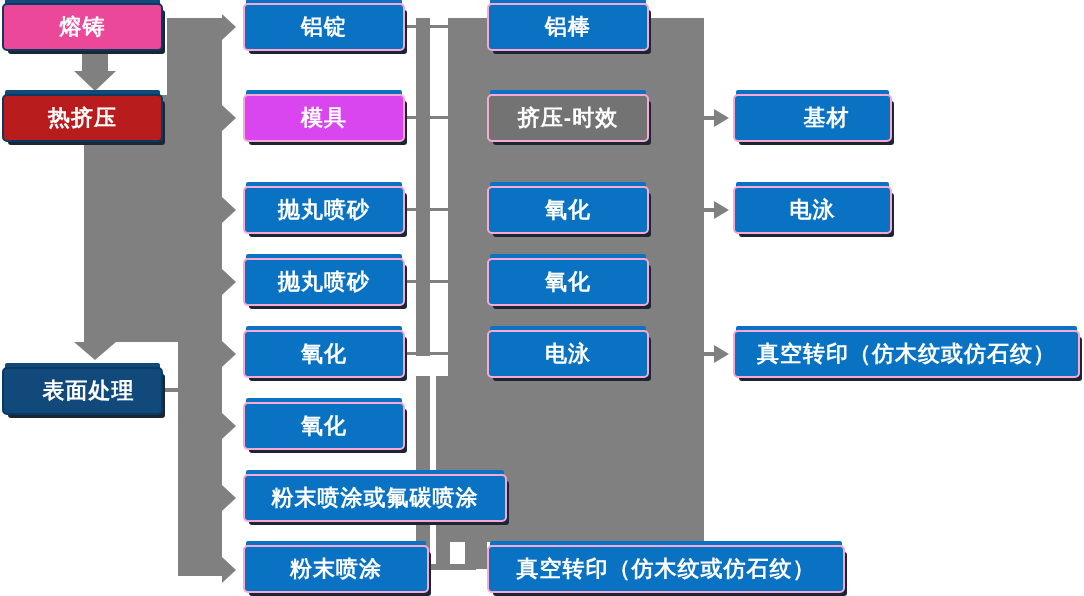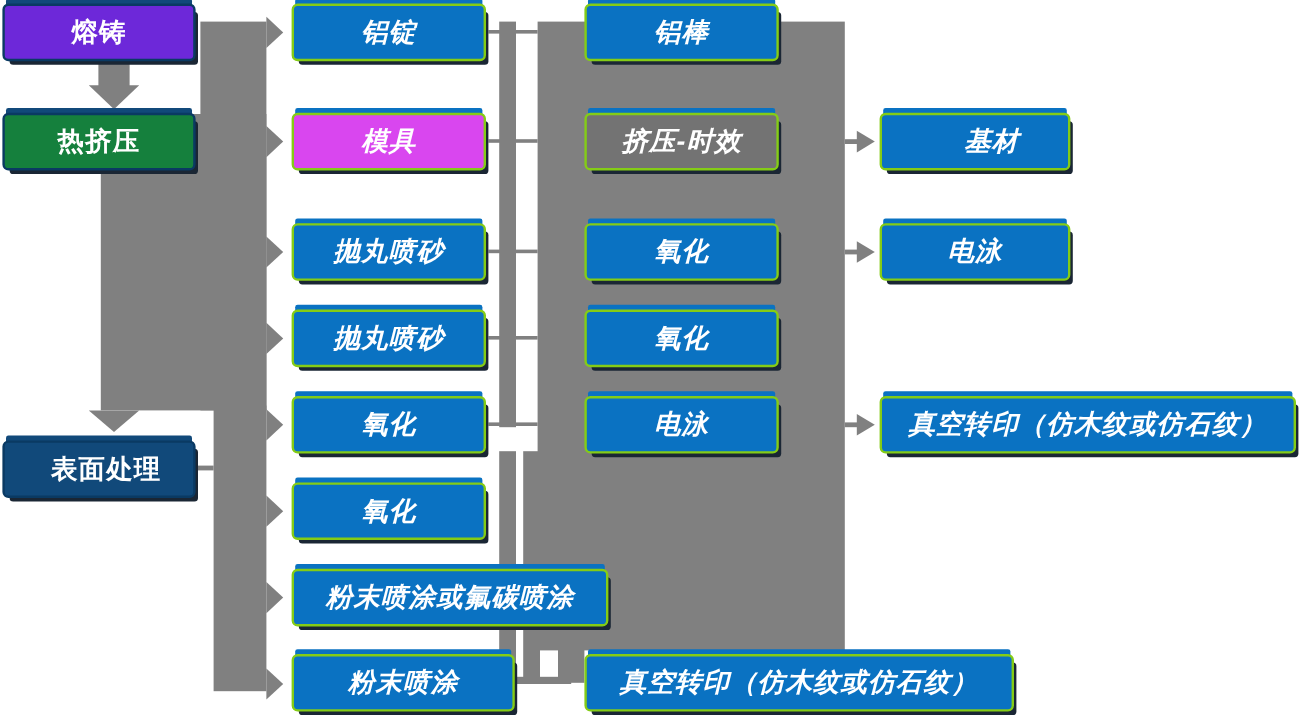--- a/index.html
+++ b/index.html
@@ -8,22 +8,21 @@
     font-family:"Liberation Sans",sans-serif;overflow:hidden;
   }
   .conn{position:absolute;}
   .tri{position:absolute;width:0;height:0;}
   .node{
     position:absolute;display:flex;align-items:center;justify-content:center;
     box-sizing:border-box;border-radius:5px;line-height:1;
     font-size:22px;font-weight:600;letter-spacing:1px;white-space:nowrap;
   }
   .node.bright{
-    border:2px solid #84cc16;
-    font-style:italic;
+    border:2px solid #f9a8d4;
   }
   .node.dark{
     border:2px solid #0a3a63;
   }
 </style>
 </head>
 <body>
 
 <div class="stage">
   <div>
@@ -54,24 +53,24 @@
       <div class="conn" style="left: 436px; top: 376px; width: 14px; height: 192px; background: rgb(128, 128, 128);"></div>
       <div class="conn" style="left: 416px; top: 564px; width: 60px; height: 6px; background: rgb(128, 128, 128);"></div>
       <div class="conn" style="left: 704px; top: 116px; width: 11px; height: 4px; background: rgb(128, 128, 128);"></div>
       <div class="tri" style="left: 714px; top: 109px; border-top: 9px solid transparent; border-bottom: 9px solid transparent; border-left: 15px solid rgb(128, 128, 128);"></div>
       <div class="conn" style="left: 704px; top: 208px; width: 11px; height: 4px; background: rgb(128, 128, 128);"></div>
       <div class="tri" style="left: 714px; top: 201px; border-top: 9px solid transparent; border-bottom: 9px solid transparent; border-left: 15px solid rgb(128, 128, 128);"></div>
       <div class="conn" style="left: 704px; top: 352px; width: 11px; height: 4px; background: rgb(128, 128, 128);"></div>
       <div class="tri" style="left: 714px; top: 345px; border-top: 9px solid transparent; border-bottom: 9px solid transparent; border-left: 15px solid rgb(128, 128, 128);"></div>
     </div>
   <div>
-      <div class="node dark" style="left: 2px; top: 3px; width: 161px; height: 48px; background: #6d28d9; color: rgb(255, 255, 255); box-shadow: rgb(17, 73, 122) 0px -7px 0px -3px, rgb(26, 38, 52) 4px 5px 0px -2px;">
+      <div class="node dark" style="left: 2px; top: 3px; width: 161px; height: 48px; background: #ec4899; color: rgb(255, 255, 255); box-shadow: rgb(17, 73, 122) 0px -7px 0px -3px, rgb(26, 38, 52) 4px 5px 0px -2px;">
         <span>熔铸</span>
       </div>
-      <div class="node dark" style="left: 2px; top: 94px; width: 161px; height: 48px; background: #15803d; color: rgb(255, 255, 255); box-shadow: rgb(17, 73, 122) 0px -7px 0px -3px, rgb(26, 38, 52) 4px 5px 0px -2px;">
+      <div class="node dark" style="left: 2px; top: 94px; width: 161px; height: 48px; background: #b91c1c; color: rgb(255, 255, 255); box-shadow: rgb(17, 73, 122) 0px -7px 0px -3px, rgb(26, 38, 52) 4px 5px 0px -2px;">
         <span>热挤压</span>
       </div>
       <div class="node dark" style="left: 2px; top: 367px; width: 161px; height: 48px; background: rgb(17, 73, 122); color: rgb(255, 255, 255); box-shadow: rgb(17, 73, 122) 0px -7px 0px -3px, rgb(26, 38, 52) 4px 5px 0px -2px; padding-left: 12px;">
         <span>表面处理</span>
       </div>
       <div class="node bright" style="left: 243px; top: 3px; width: 162px; height: 48px; background: rgb(10, 114, 194); color: rgb(255, 255, 255); box-shadow: rgb(10, 114, 194) 0px -7px 0px -3px, rgb(26, 38, 52) 4px 5px 0px -2px;">
         <span>铝锭</span>
       </div>
       <div class="node bright" style="left: 243px; top: 94px; width: 162px; height: 48px; background: #d946ef; color: rgb(255, 255, 255); box-shadow: rgb(10, 114, 194) 0px -7px 0px -3px, rgb(26, 38, 52) 4px 5px 0px -2px;">
         <span>模具</span>

